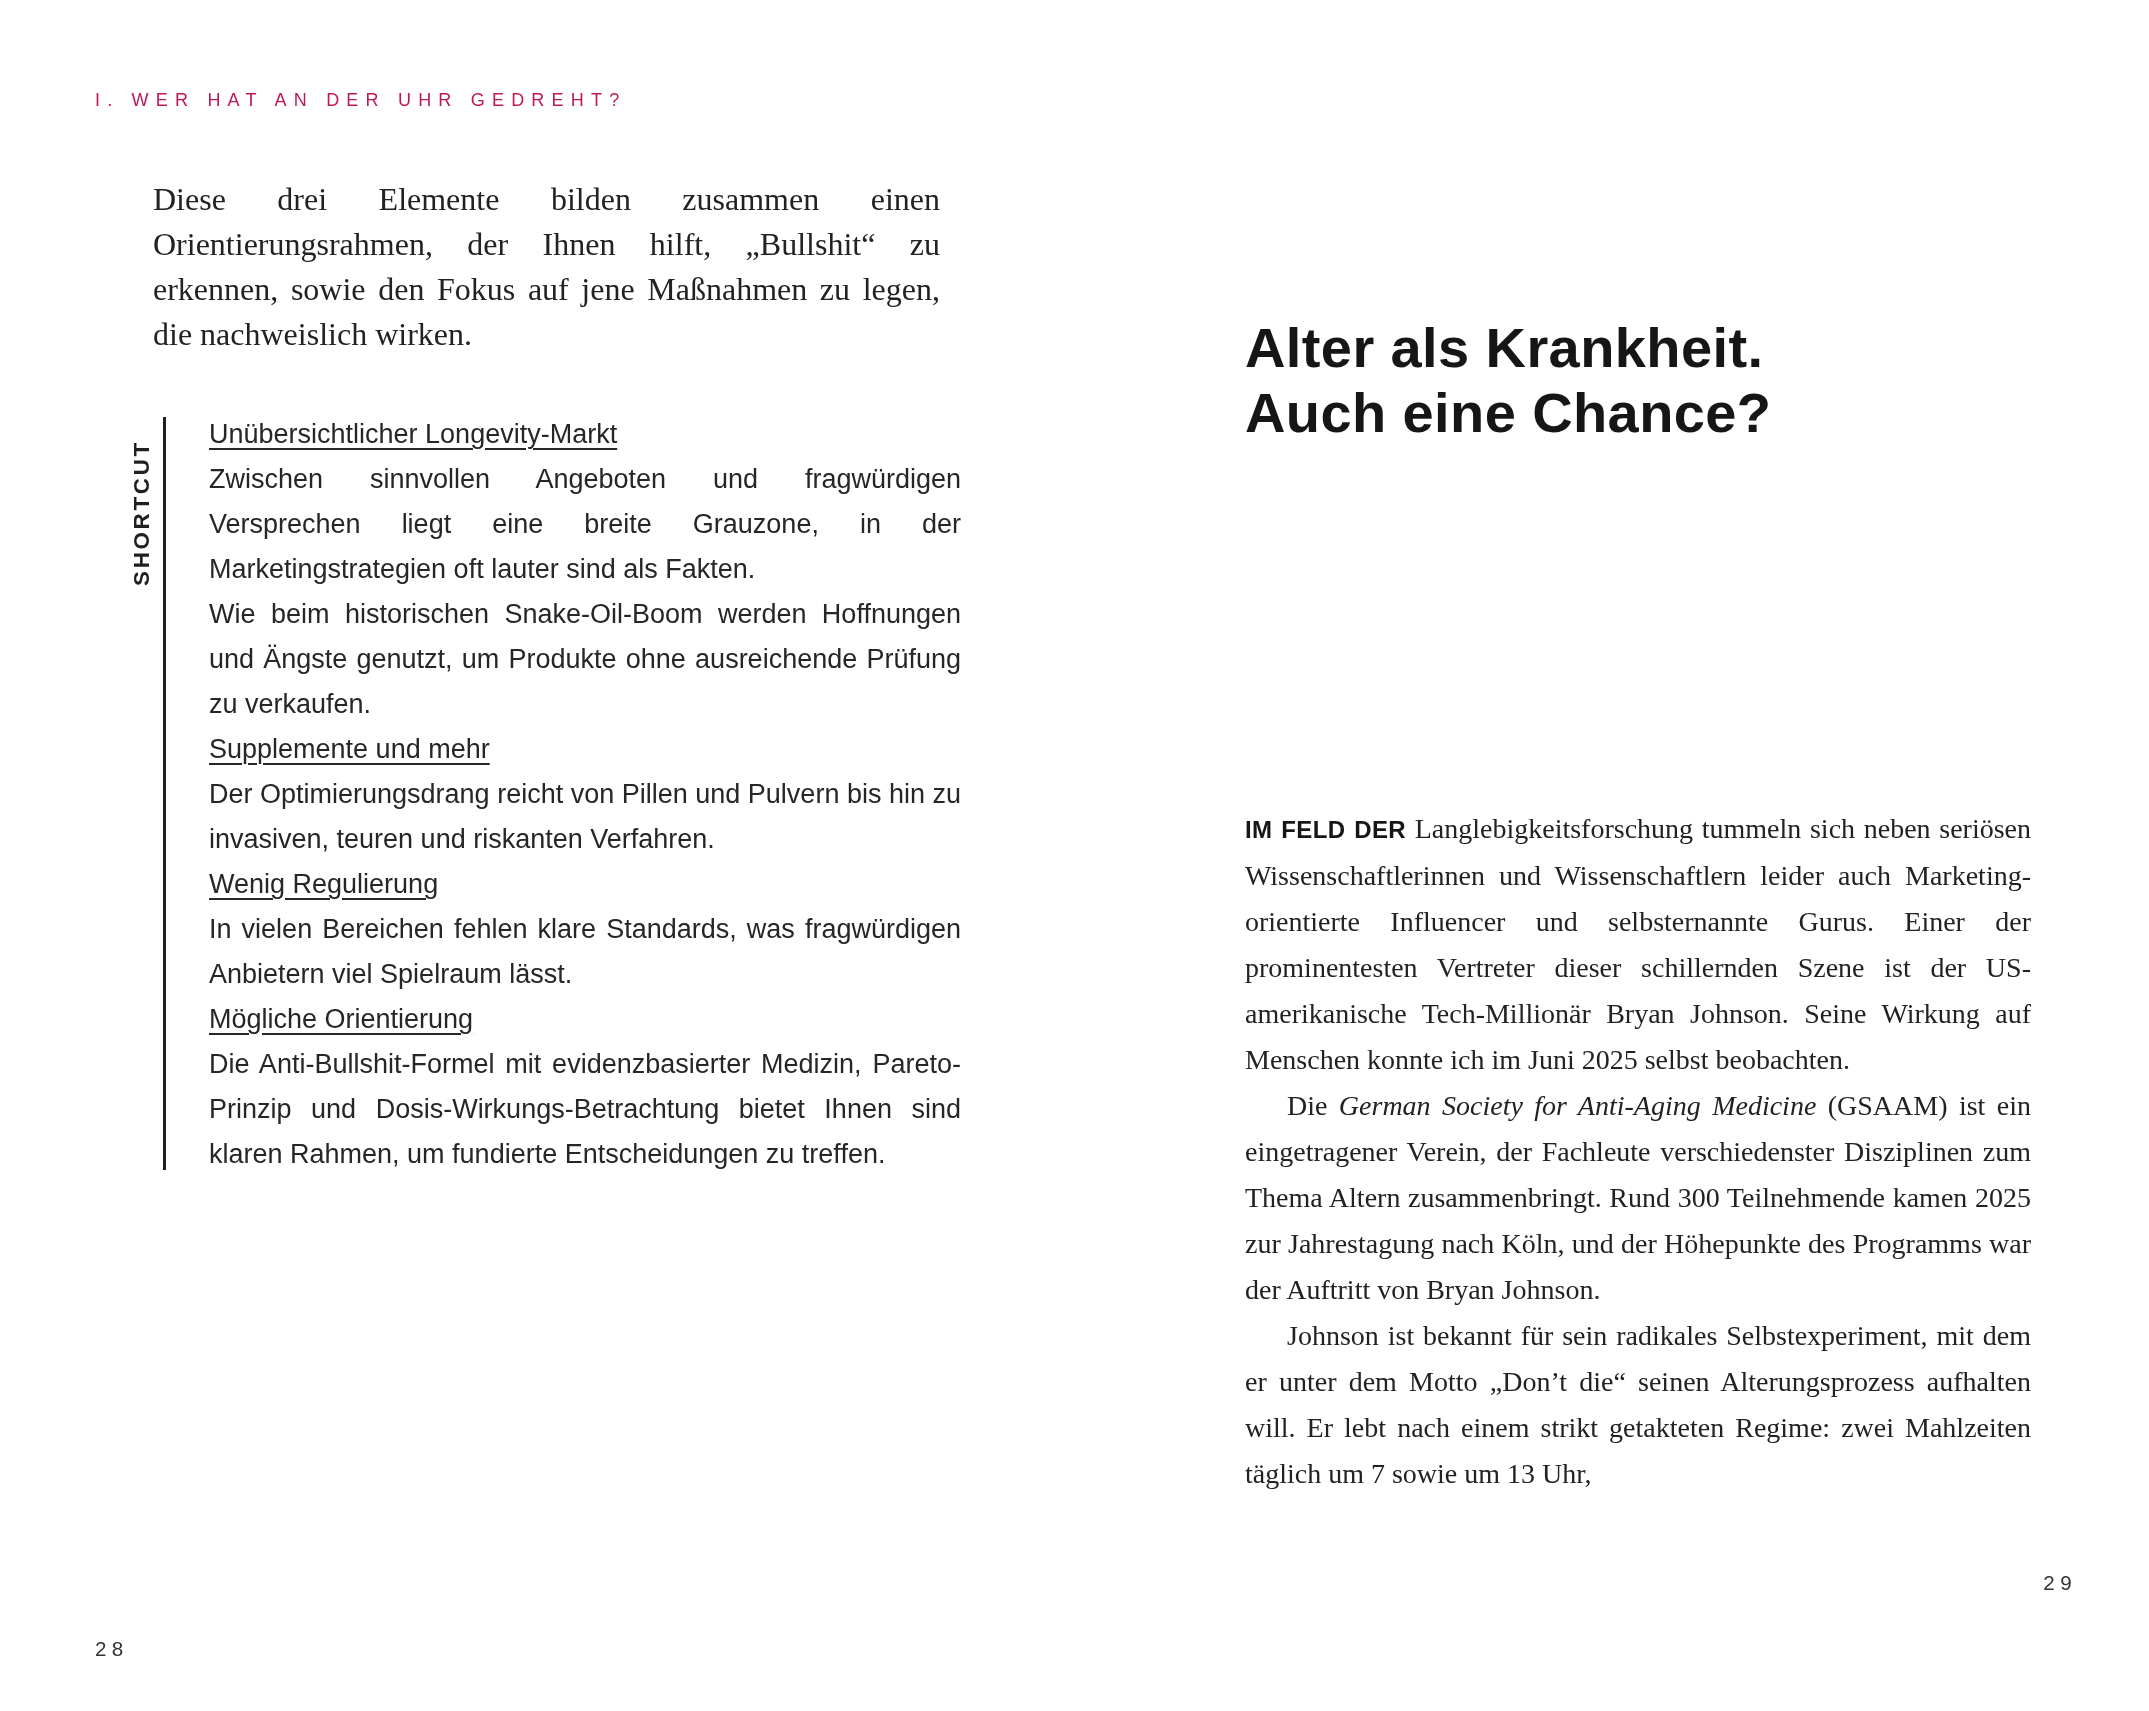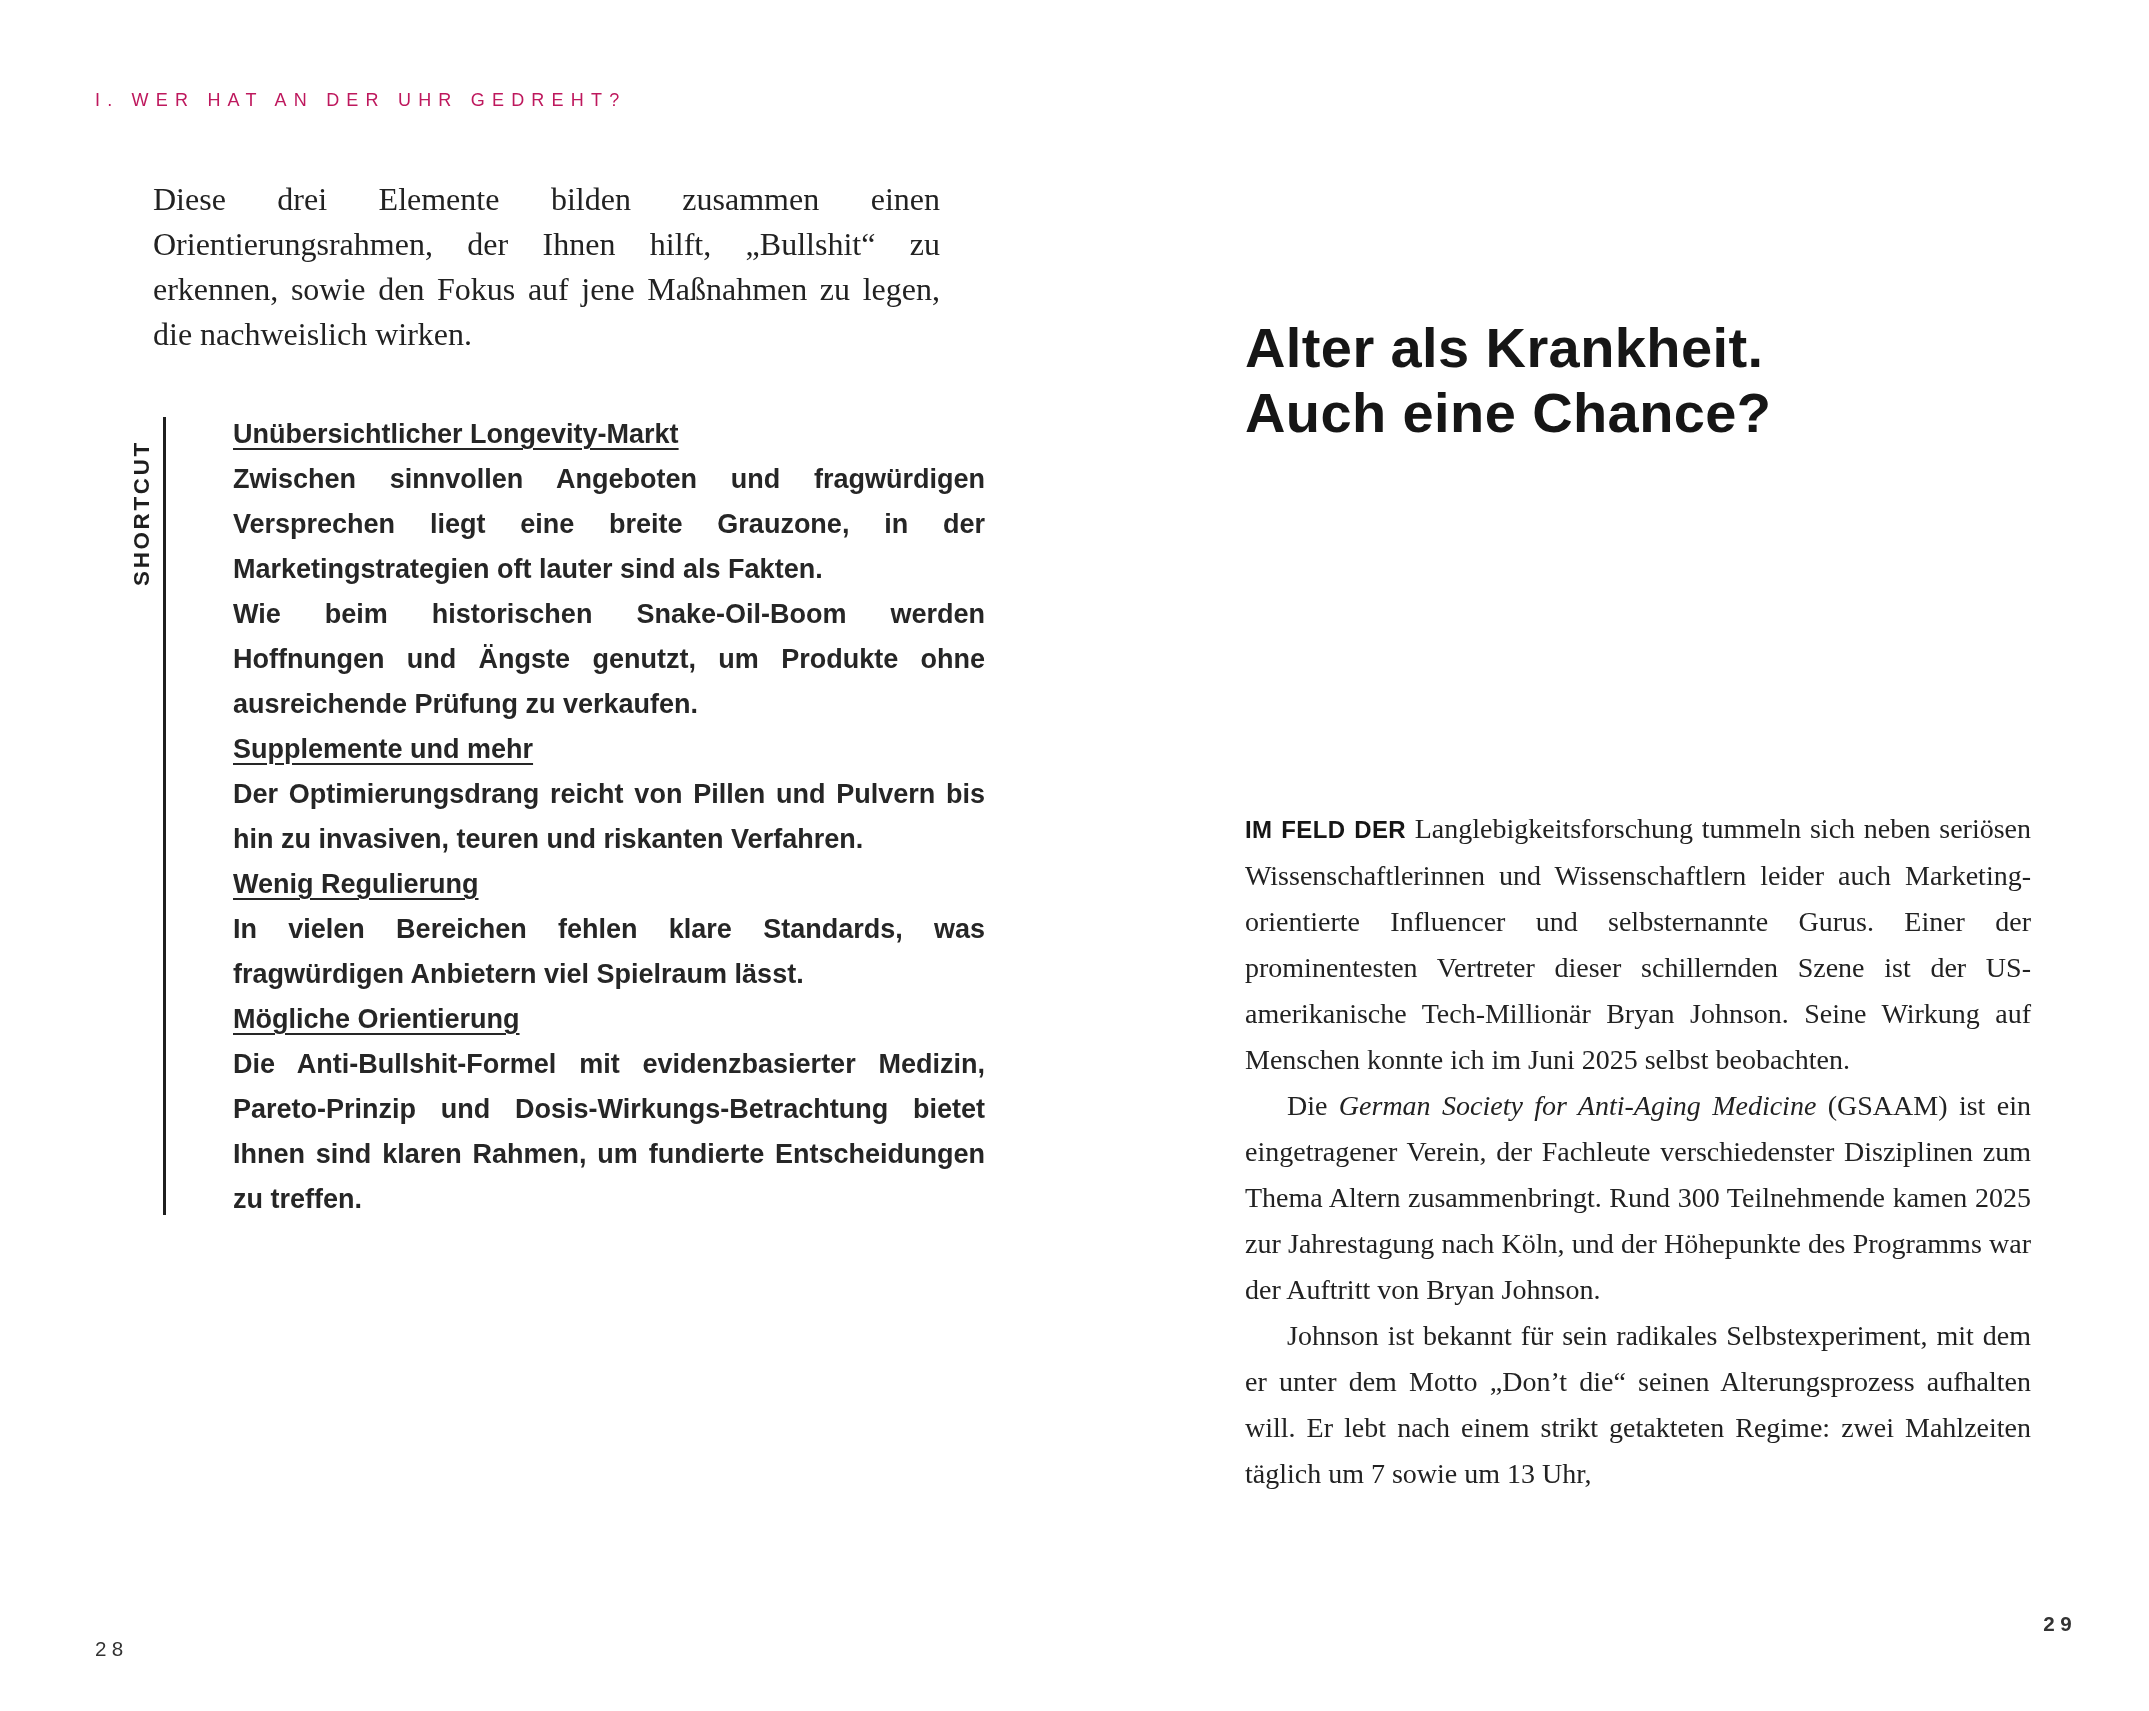--- a/index.html
+++ b/index.html
@@ -61,27 +61,26 @@
   }
   .shortcut-rule {
     position: absolute;
     left: 38px;
     top: 5.4px;
     bottom: 7.2px;
     width: 2.7px;
     background: #1f1f1f;
   }
   .shortcut-content {
-    margin-left: 108px;
+    margin-left: 84px;
     width: 752px;
     font-family: "Liberation Sans", sans-serif;
     font-size: 27px;
     line-height: 45px;
     color: #262626;
-    font-weight: bold;
   }
   .sc-heading {
     text-align: left;
   }
   .sc-heading span {
     text-decoration: underline;
     text-decoration-thickness: 1.8px;
     text-underline-offset: 5.4px;
   }
   .sc-text {
@@ -89,21 +88,21 @@
     hyphens: auto;
   }
   .folio {
     position: absolute;
     font-family: "Liberation Sans", sans-serif;
     font-size: 20.6px;
     letter-spacing: 5.4px;
     color: #333333;
   }
   .folio-left  { left: 95px; top: 1637px; }
-  .folio-right { right: 72px; top: 1612px; font-weight: bold; }
+  .folio-right { right: 72px; top: 1571px; }
 
   
   .chapter-title {
     position: absolute;
     left: 1245px;
     top: 315px;
     font-family: "Liberation Sans", sans-serif;
     font-weight: 700;
     font-size: 56px;
     line-height: 65px;

